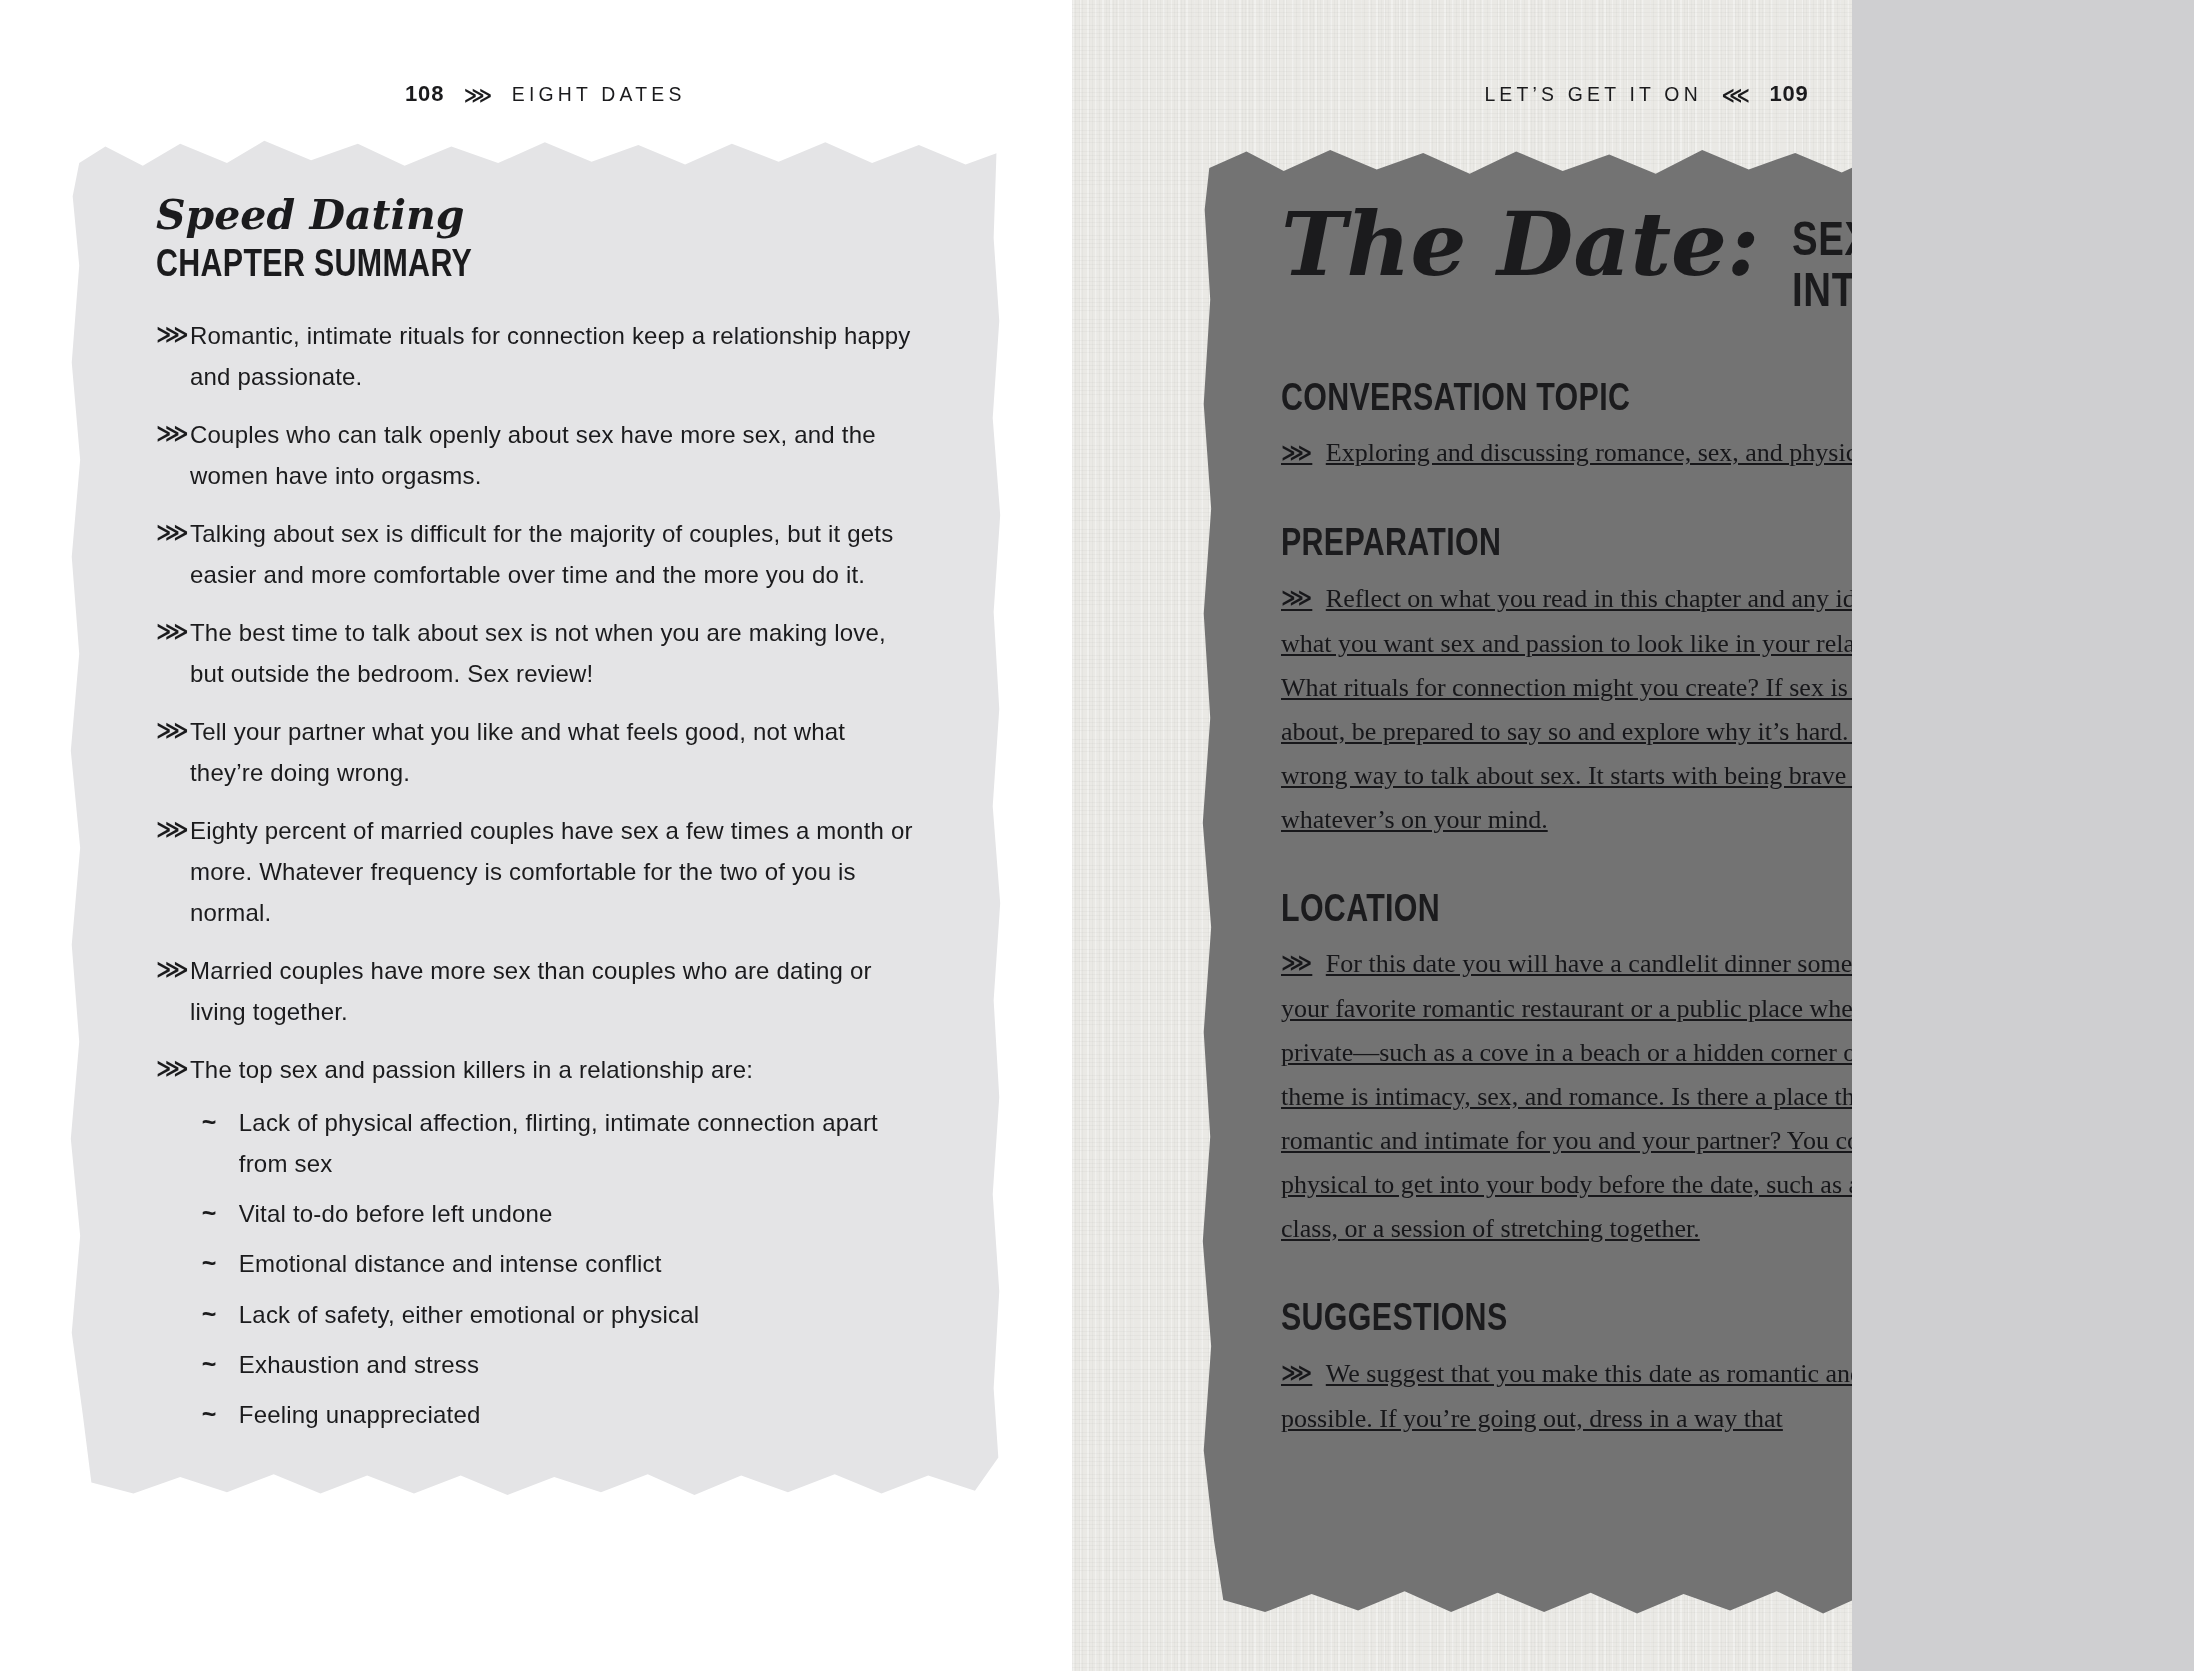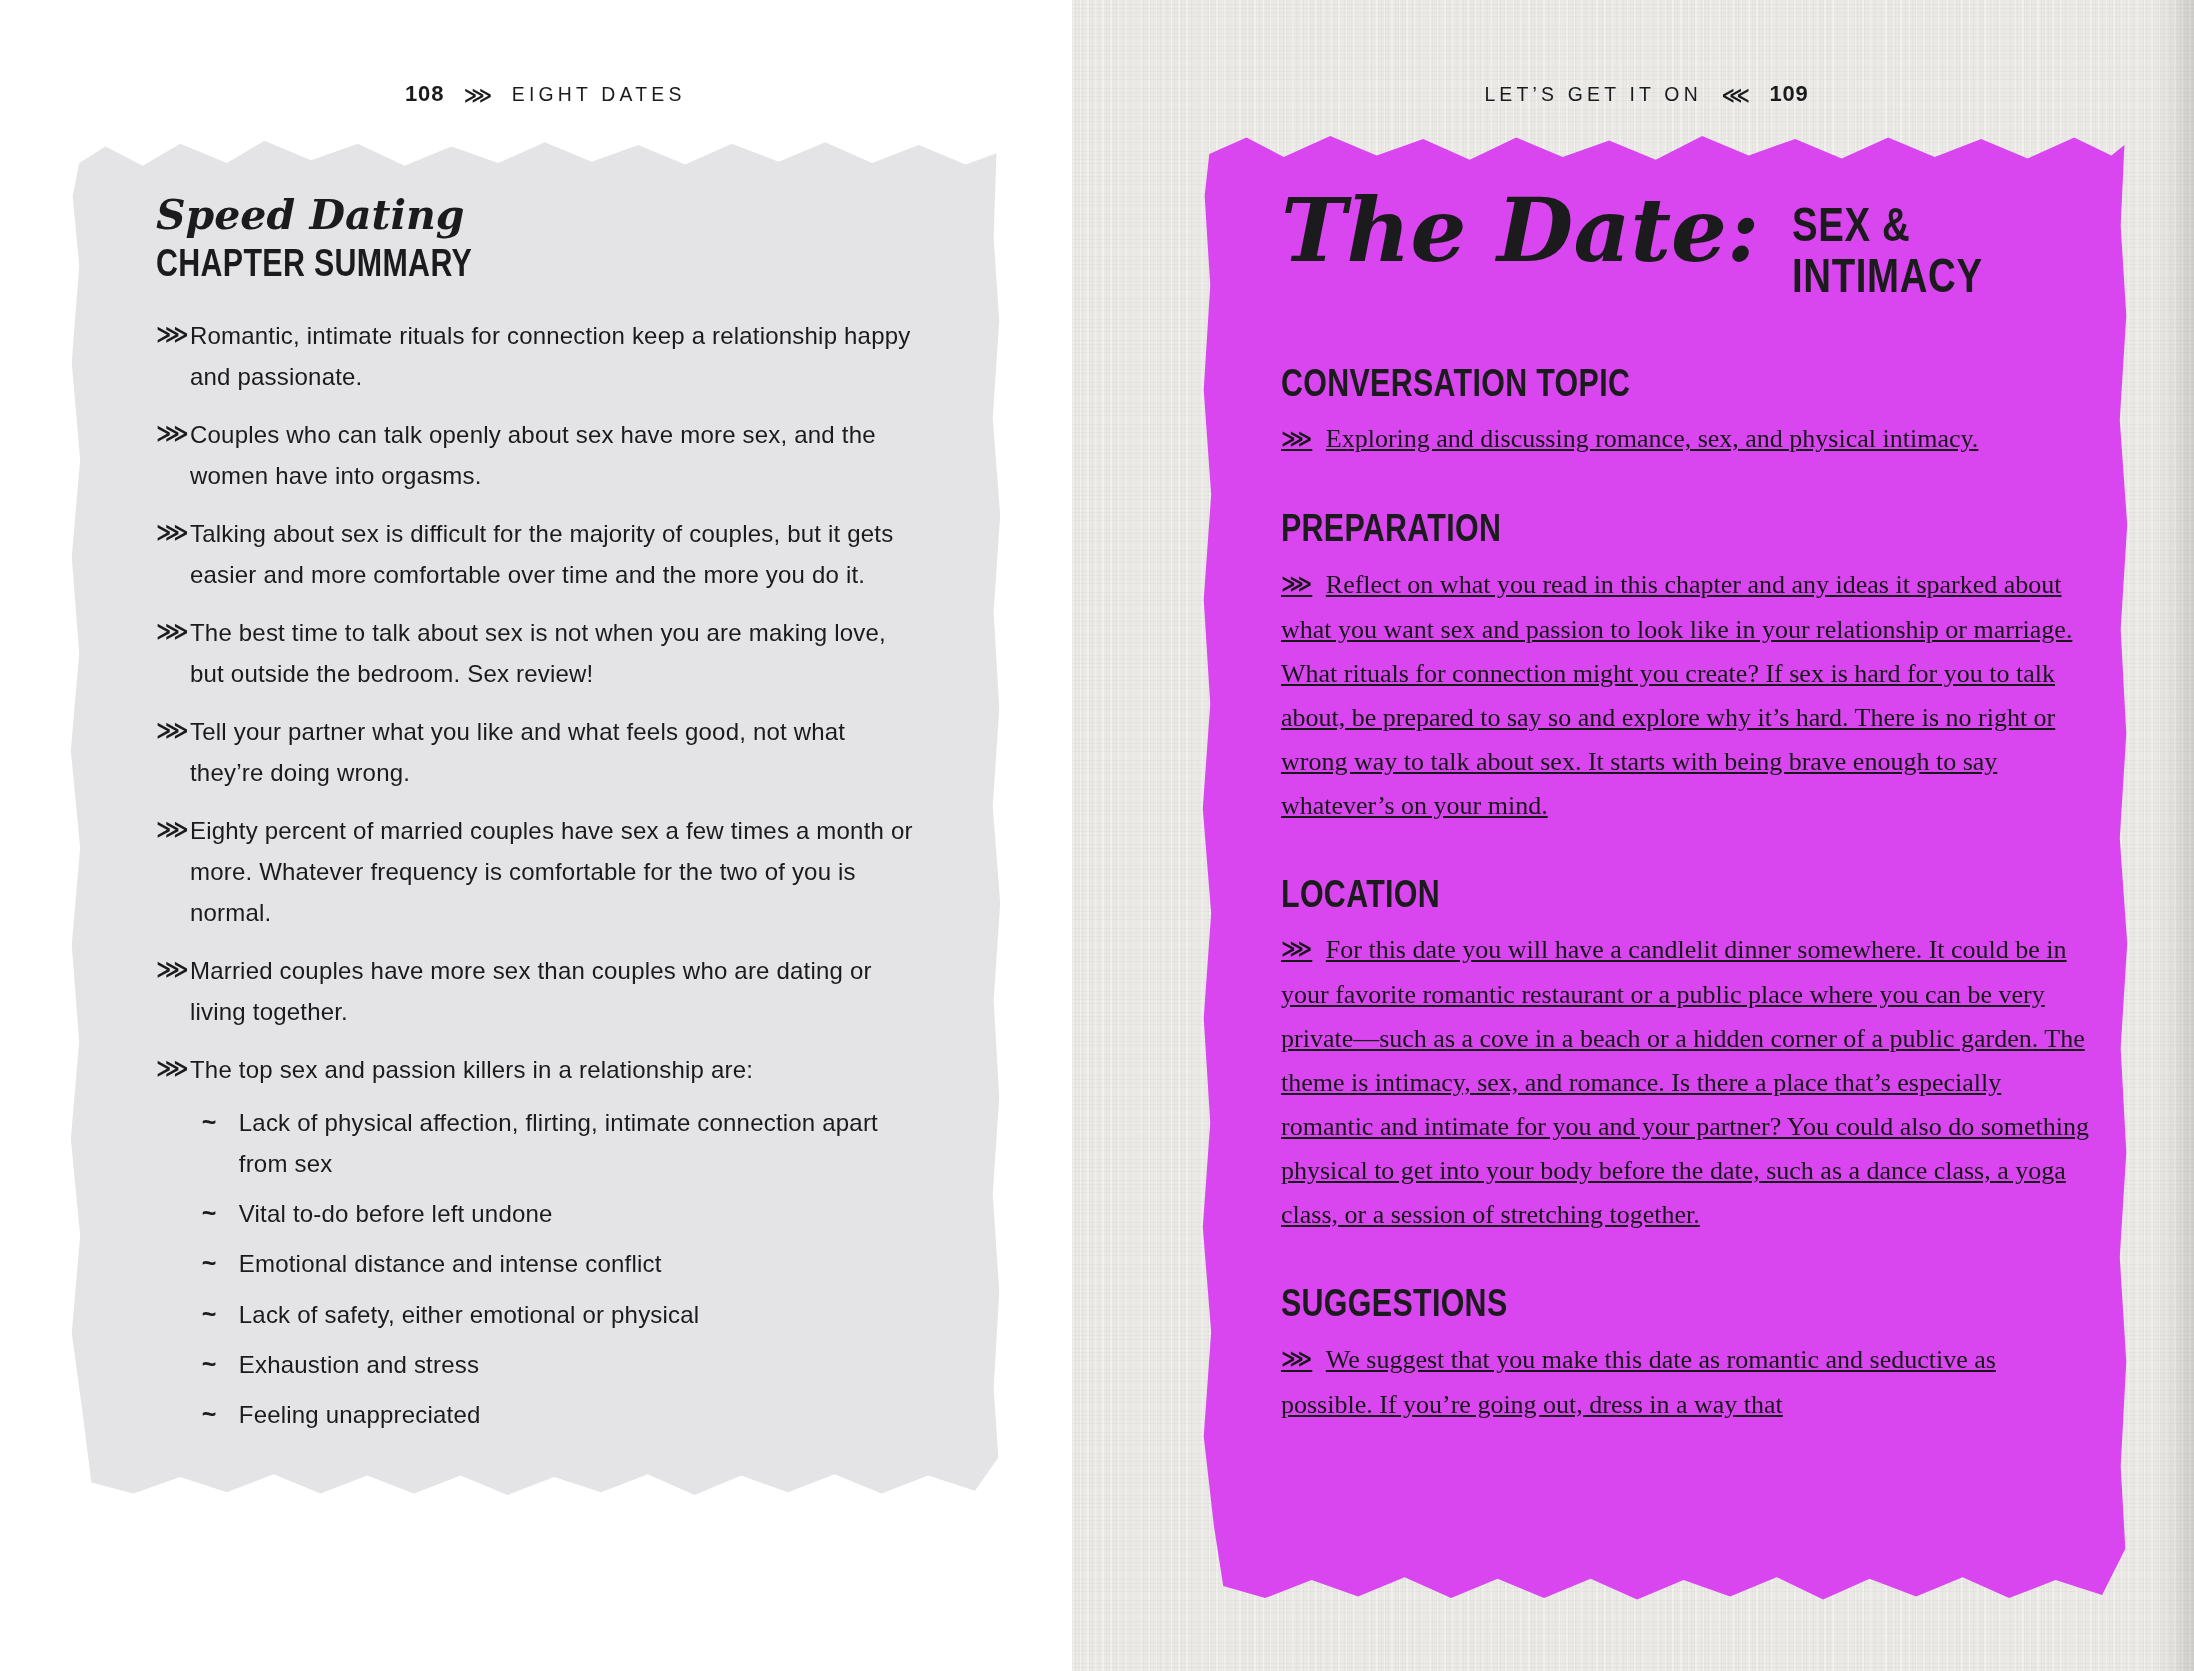--- a/index.html
+++ b/index.html
@@ -1,17 +1,17 @@
 <!DOCTYPE html>
 <html style="font-size:13.5px"><head>
 <meta charset="utf-8">
 <style>
   html,body{margin:0;padding:0;background:#cfcfd1;}
   *{box-sizing:border-box;}
-  .spread{position:relative;width:2194px;height:1672px;overflow:hidden;background:#ffffff;color:#1b1b1d;}
+  .spread{position:relative;width:1852px;height:1672px;overflow:hidden;background:#ffffff;color:#1b1b1d;}
 
   
   .page{position:absolute;top:0;height:1672px;}
   .page-left{left:0;width:1072px;background:#ffffff;}
   .page-right{left:1072px;width:1122px;background:#eae9e5;}
   
   .page-right::before{
     content:"";position:absolute;inset:0;pointer-events:none;
     background-image:
       repeating-linear-gradient(0deg, rgba(0,0,0,0.028) 0 0.8px, rgba(0,0,0,0) 0.8px 4.2px),
@@ -45,22 +45,22 @@
       96% 2.7%, 99.3% 1.9%,
       99.0% 8%, 99.6% 14%, 98.9% 21%, 99.7% 28%, 99.0% 35%, 99.6% 42%, 98.9% 49%, 99.7% 56%, 99.0% 63%,
       99.6% 70%, 98.9% 77%, 99.6% 84%, 99.0% 91%, 99.5% 96%,
       97% 98.4%, 92% 97.3%, 87% 98.6%, 82% 97.2%, 77% 98.5%, 72% 97.3%, 67% 98.7%, 62% 97.2%, 57% 98.5%,
       52% 97.4%, 47% 98.7%, 42% 97.3%, 37% 98.6%, 32% 97.3%, 27% 98.6%, 22% 97.2%, 17% 98.5%, 12% 97.4%,
       7% 98.6%, 2.5% 97.8%,
       1.6% 93%, 0.4% 87%, 1.3% 80%, 0.3% 73%, 1.2% 66%, 0.4% 59%, 1.3% 52%, 0.3% 45%, 1.2% 38%, 0.4% 31%,
       1.3% 24%, 0.4% 17%, 1.2% 10%, 0.5% 5%);
   }
   .white-block{
-    position:absolute;left:128px;top:121px;width:930px;height:1495px;
-    background:#d946ef;padding:68px 0 0 81px;
+    position:absolute;left:128px;top:135px;width:930px;height:1495px;
+    background:#737373;padding:68px 0 0 81px;
     clip-path:polygon(
       1.0% 2.2%, 5% 1.1%, 9% 2.4%, 14% 1.0%, 19% 2.3%, 24% 1.2%, 29% 2.6%, 34% 1.1%, 39% 2.4%, 44% 1.3%,
       49% 2.6%, 54% 1.0%, 59% 2.3%, 64% 1.2%, 69% 2.5%, 74% 1.1%, 79% 2.4%, 84% 1.2%, 89% 2.5%, 94% 1.1%,
       98% 2.3%, 99.4% 1.6%,
       99.0% 7%, 99.6% 13%, 98.9% 20%, 99.7% 27%, 99.0% 34%, 99.6% 41%, 98.9% 48%, 99.7% 55%, 99.0% 62%,
       99.6% 69%, 98.9% 76%, 99.6% 83%, 99.0% 90%, 99.5% 95.5%,
       97% 98.6%, 92% 97.6%, 87% 98.8%, 82% 97.4%, 77% 98.7%, 72% 97.5%, 67% 98.9%, 62% 97.4%, 57% 98.7%,
       52% 97.6%, 47% 98.9%, 42% 97.5%, 37% 98.8%, 32% 97.5%, 27% 98.8%, 22% 97.4%, 17% 98.7%, 12% 97.6%,
       7% 98.8%, 2.5% 98.0%,
       1.5% 94%, 0.4% 88%, 1.2% 81%, 0.3% 74%, 1.1% 67%, 0.4% 60%, 1.2% 53%, 0.3% 46%, 1.1% 39%, 0.4% 32%,

